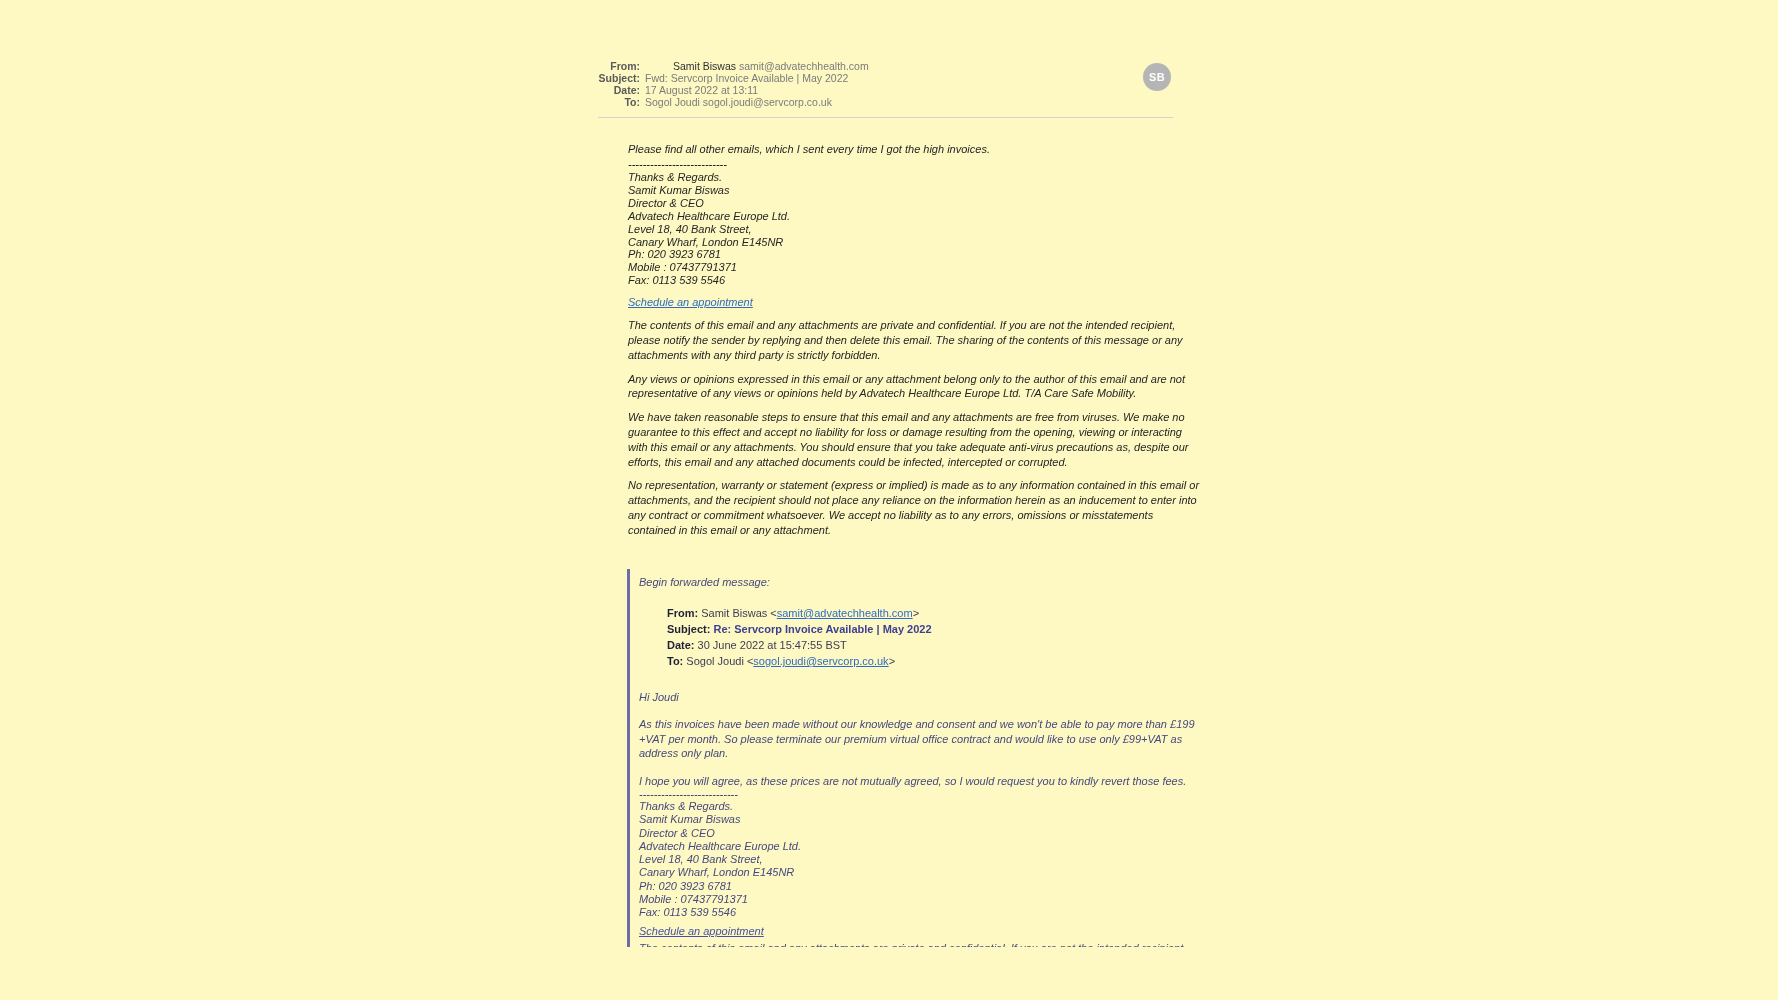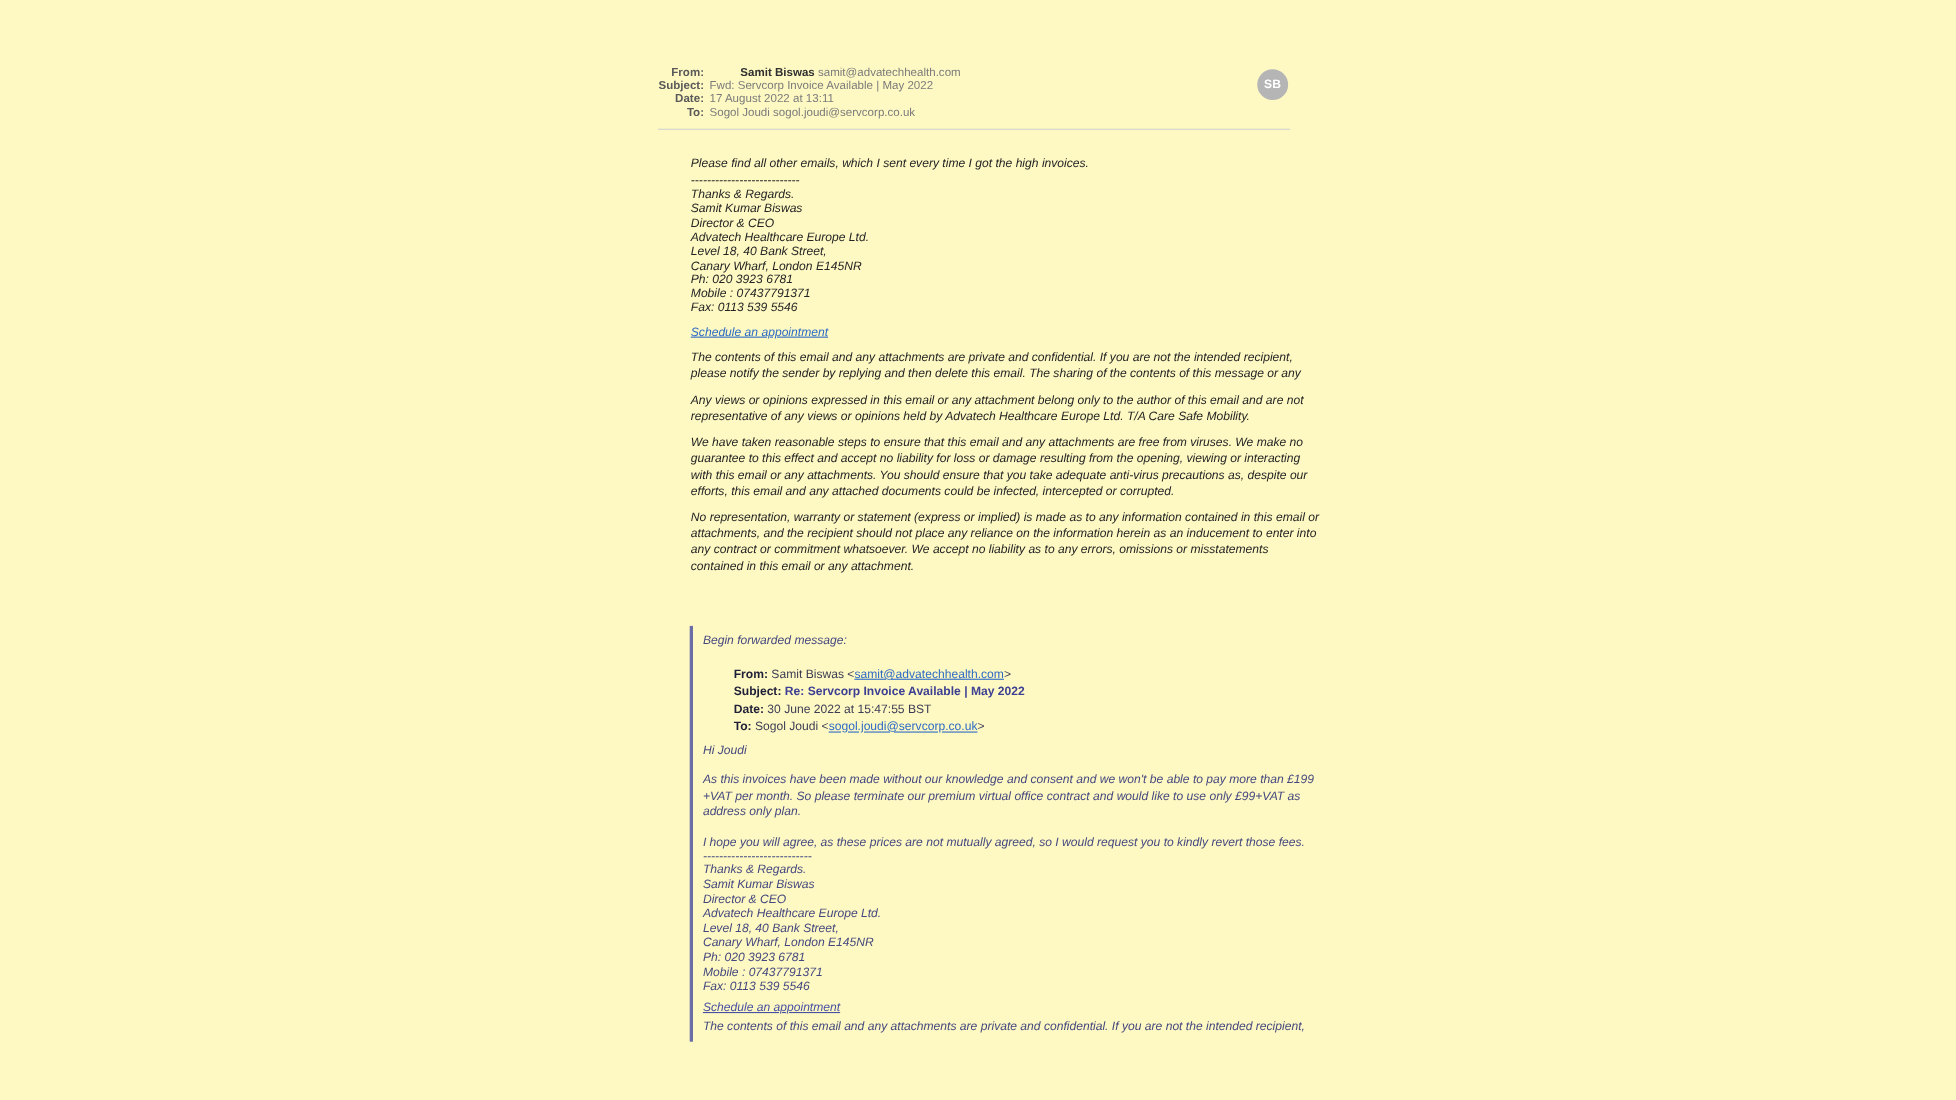--- a/index.html
+++ b/index.html
@@ -11,21 +11,21 @@
 
   
   .header{
     position:absolute;left:598px;top:60px;width:575px;
     border-bottom:1px solid #d2d2d2;padding-bottom:9px;
     font-size:10.5px;line-height:12px;color:#7b7b7b;
   }
   .hrow{display:flex;}
   .hlabel{flex:0 0 42px;width:42px;text-align:right;font-weight:bold;color:#5a5a5a;}
   .hval{margin-left:5px;white-space:nowrap;}
-  .hname{font-weight:bold;color:#303030;padding-left:28px;}
+  .hname{font-weight:normal;color:#303030;padding-left:28px;}
   .hemail{color:#7b7b7b;font-weight:normal;}
   .avatar{
     position:absolute;right:2px;top:3px;width:28px;height:28px;border-radius:50%;
     background:#b5b5b5;color:#ffffff;font-weight:bold;font-size:11px;
     display:flex;align-items:center;justify-content:center;letter-spacing:.3px;
   }
 
   
   .msg{
     position:absolute;left:628px;top:130px;width:570px;
@@ -45,21 +45,21 @@
     overflow:hidden;box-sizing:border-box;
     border-left:3px solid #6a6da6;padding:6px 0 0 9px;
     font-size:11px;font-style:italic;color:#45487f;
   }
   .fwd-begin{line-height:14px;}
   .fwd-header{margin-top:16px;font-style:normal;line-height:16px;color:#3c3c55;margin-left:28px;}
   .fhrow{white-space:nowrap;}
   .flabel{font-weight:bold;color:#1f1f38;}
   .flink{color:#2e6bc5;text-decoration:underline;cursor:pointer;}
   .fsubject{font-weight:bold;color:#3d3f92;}
-  .fwd-greeting{margin-top:6px;line-height:14px;}
+  .fwd-greeting{margin-top:21px;line-height:14px;}
   .fpara{margin-top:13px;}
   .fpara .pline{line-height:14.5px;}
   .fdashes{line-height:12px;}
   .fwd .sigline{line-height:13.3px;}
   .fwd .sched{margin-top:5px;color:#4750a3;}
   .fdisc{margin-top:3px;}
   .fdisc .pline{line-height:14px;}
 </style>
 </head>
 <body>
@@ -97,20 +97,21 @@
         <div class="sigline">Level 18, 40 Bank Street,</div>
         <div class="sigline">Canary Wharf, London E145NR</div>
         <div class="sigline">Ph: 020 3923 6781</div>
         <div class="sigline">Mobile : 07437791371</div>
         <div class="sigline">Fax: 0113 539 5546</div>
       </div>
     <div><span class="sched">Schedule an appointment</span></div>
     <div class="para">
         <div class="pline">The contents of this email and any attachments are private and confidential. If you are not the intended recipient,</div>
         <div class="pline">please notify the sender by replying and then delete this email. The sharing of the contents of this message or any</div>
+        <div class="pline">attachments with any third party is strictly forbidden.</div>
       </div>
     <div class="para">
         <div class="pline">Any views or opinions expressed in this email or any attachment belong only to the author of this email and are not</div>
         <div class="pline">representative of any views or opinions held by Advatech Healthcare Europe Ltd. T/A Care Safe Mobility.</div>
       </div>
     <div class="para">
         <div class="pline">We have taken reasonable steps to ensure that this email and any attachments are free from viruses. We make no</div>
         <div class="pline">guarantee to this effect and accept no liability for loss or damage resulting from the opening, viewing or interacting</div>
         <div class="pline">with this email or any attachments. You should ensure that you take adequate anti-virus precautions as, despite our</div>
         <div class="pline">efforts, this email and any attached documents could be infected, intercepted or corrupted.</div>

